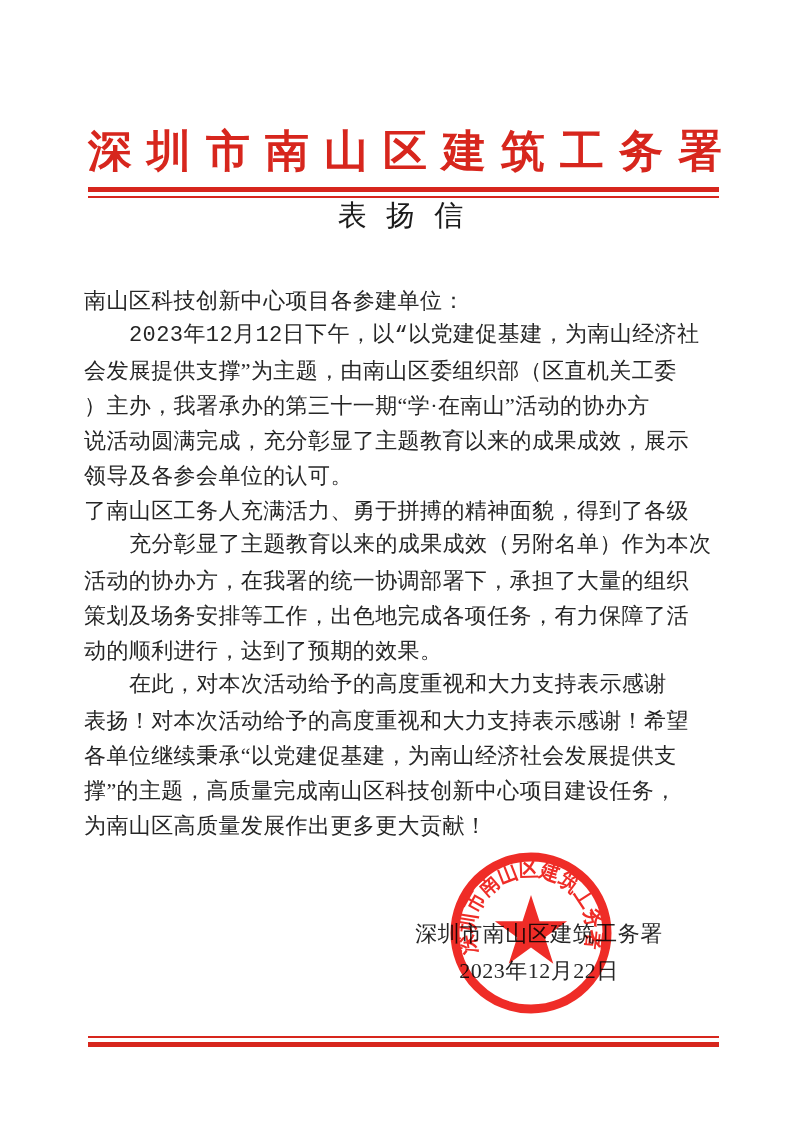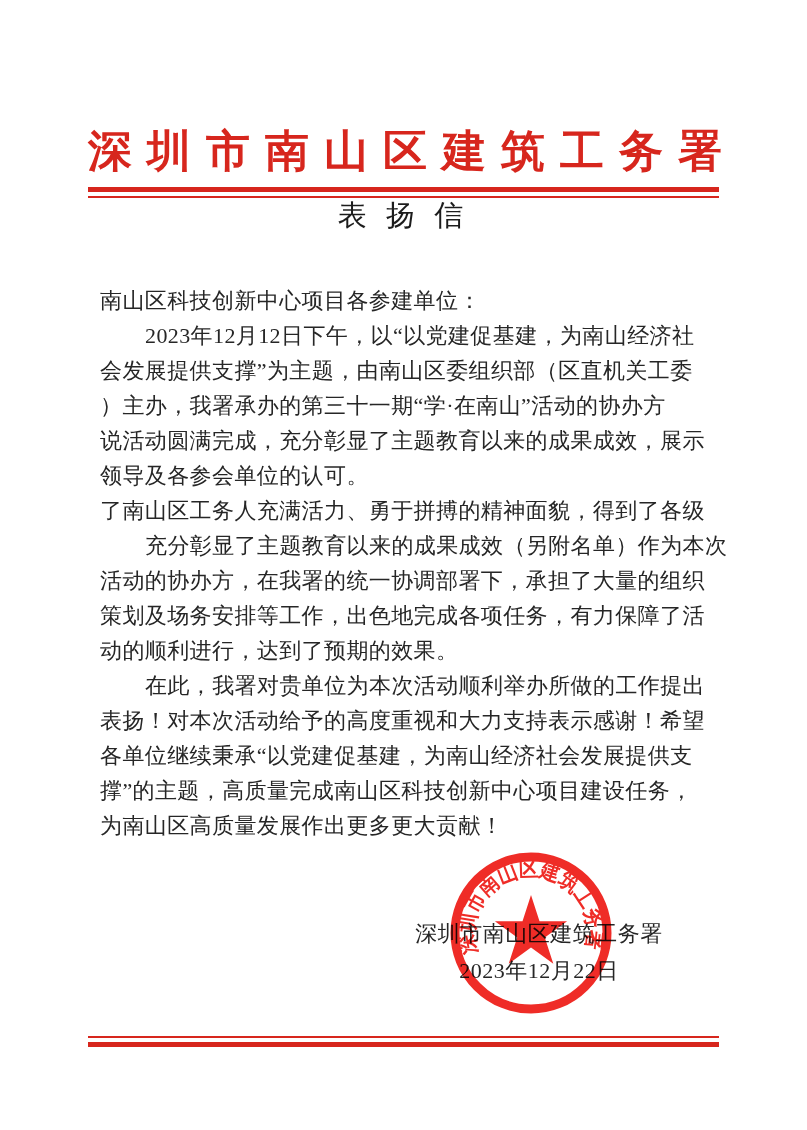--- a/index.html
+++ b/index.html
@@ -42,32 +42,32 @@
     text-align: center;
     font-size: 29px;
     color: #1c1c1c;
     letter-spacing: 6px;
     white-space: nowrap;
   }
 
   .letter-body {
     position: absolute;
     top: 271px;
-    left: 100px;
+    left: 84px;
     width: 610px;
     color: #262626;
     font-size: 22px;
   }
   .line {
     height: 35px;
     line-height: 35px;
     white-space: nowrap;
     letter-spacing: 0.4px;
   }
-  .line.indent { text-indent: 45px; }
+  .line.indent { text-indent: 45px; font-family: Liberation Mono, monospace; }
 
   .signature-block {
     position: absolute;
     top: 903px;
     left: 339px;
     width: 400px;
     text-align: center;
     color: #262626;
     font-size: 22px;
   }
@@ -109,21 +109,21 @@
     <div class="line">）主办，我署承办的第三十一期“学·在南山”活动的协办方</div>
     <div class="line">说活动圆满完成，充分彰显了主题教育以来的成果成效，展示</div>
     <div class="line">领导及各参会单位的认可。</div>
     <div class="line">了南山区工务人充满活力、勇于拼搏的精神面貌，得到了各级</div>
 
     <div class="line indent">充分彰显了主题教育以来的成果成效（另附名单）作为本次</div>
     <div class="line">活动的协办方，在我署的统一协调部署下，承担了大量的组织</div>
     <div class="line">策划及场务安排等工作，出色地完成各项任务，有力保障了活</div>
     <div class="line">动的顺利进行，达到了预期的效果。</div>
 
-    <div class="line indent">在此，我署对贵单位为本次活动顺利举办所做的工作提出</div>
+    <div class="line indent">在此，对本次活动给予的高度重视和大力支持表示感谢</div>
     <div class="line">表扬！对本次活动给予的高度重视和大力支持表示感谢！希望</div>
     <div class="line">各单位继续秉承“以党建促基建，为南山经济社会发展提供支</div>
     <div class="line">撑”的主题，高质量完成南山区科技创新中心项目建设任务，</div>
     <div class="line">为南山区高质量发展作出更多更大贡献！</div>
   </div>
 
   <div class="signature-block">
     <div class="sig-line">深圳市南山区建筑工务署</div>
     <div class="sig-line">2023年12月22日</div>
   </div>

